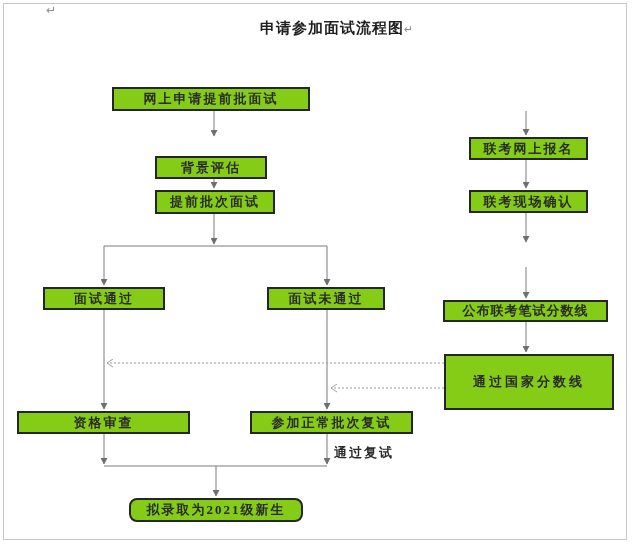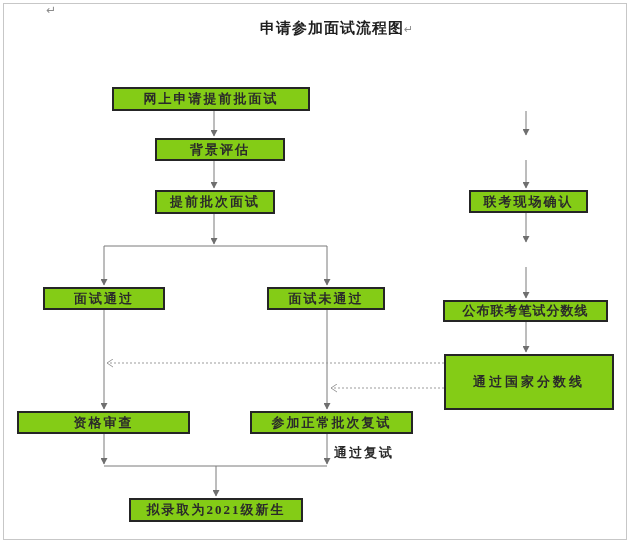--- a/index.html
+++ b/index.html
@@ -56,27 +56,27 @@
     justify-content: center;
     font-size: 13px;
     font-weight: bold;
     letter-spacing: 2px;
     color: #2a2a2a;
     white-space: nowrap;
     z-index: 2;
   }
   
   #n-online-apply        { left:112px; top: 87px; width:198px; height:24px; }
-  #n-background-eval     { left:155px; top:138px; width:130px; height:23px; }
+  #n-background-eval     { left:155px; top:156px; width:112px; height:23px; }
   #n-early-interview     { left:155px; top:190px; width:120px; height:24px; }
   #n-interview-passed    { left: 43px; top:287px; width:122px; height:23px; }
   #n-interview-failed    { left:267px; top:287px; width:118px; height:23px; }
   #n-qualification       { left: 17px; top:411px; width:173px; height:23px; }
   #n-normal-retest       { left:250px; top:411px; width:163px; height:23px; }
-  #n-admission           { left:129px; top:498px; width:174px; height:24px; }
+  #n-admission           { left:129px; top:498px; width:174px; height:24px;border-radius:8px; }
   #n-written-exam        { left:463px; top: 87px; width:119px; height:24px; }
   #n-exam-register       { left:469px; top:137px; width:119px; height:23px; }
   #n-exam-confirm        { left:469px; top:190px; width:119px; height:23px;text-align:center; }
   #n-take-exam           { left:470px; top:244px; width:116px; height:23px; }
   #n-score-line          { left:443px; top:300px; width:165px; height:22px; letter-spacing:1px; }
   #n-national-line       { left:444px; top:354px; width:170px; height:56px; letter-spacing:3px; }
   #edge-label-pass-retest {
     position: absolute;
     left: 334px; top: 444px;
     font-size: 13px;
@@ -139,18 +139,19 @@
 
   <div class="node" id="n-online-apply">网上申请提前批面试</div>
   <div class="node" id="n-background-eval">背景评估</div>
   <div class="node" id="n-early-interview">提前批次面试</div>
   <div class="node" id="n-interview-passed">面试通过</div>
   <div class="node" id="n-interview-failed">面试未通过</div>
   <div class="node" id="n-qualification">资格审查</div>
   <div class="node" id="n-normal-retest">参加正常批次复试</div>
   <div class="node" id="n-admission">拟录取为2021级新生</div>
 
+  <div class="node" id="n-exam-register">联考网上报名</div>
   <div class="node" id="n-exam-confirm">联考现场确认</div>
   <div class="node" id="n-score-line">公布联考笔试分数线</div>
   <div class="node" id="n-national-line">通过国家分数线</div>
 
   <div id="edge-label-pass-retest">通过复试</div>
 </div>
 
 </body></html>

